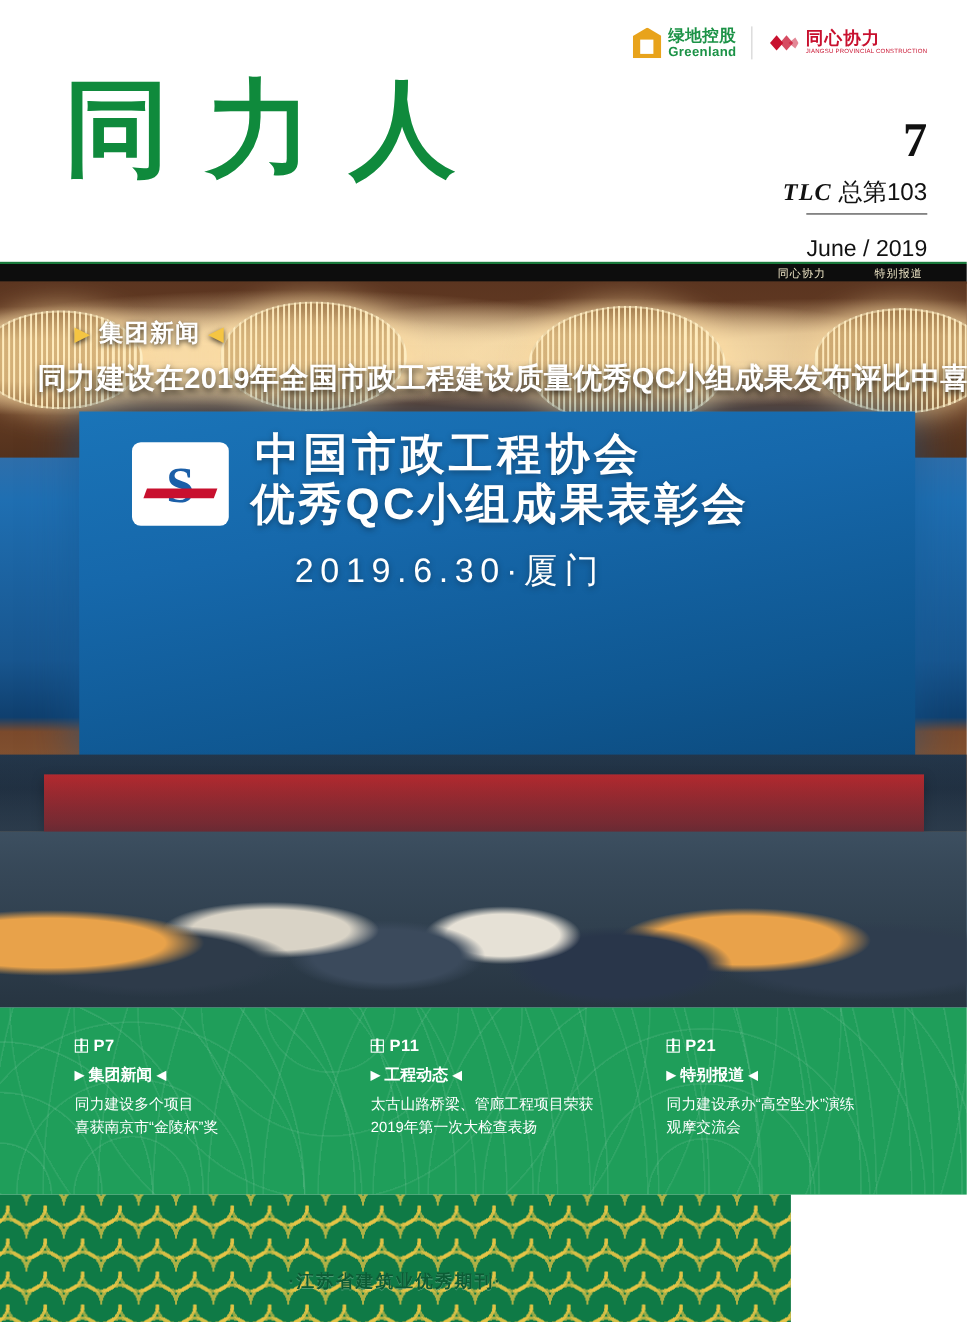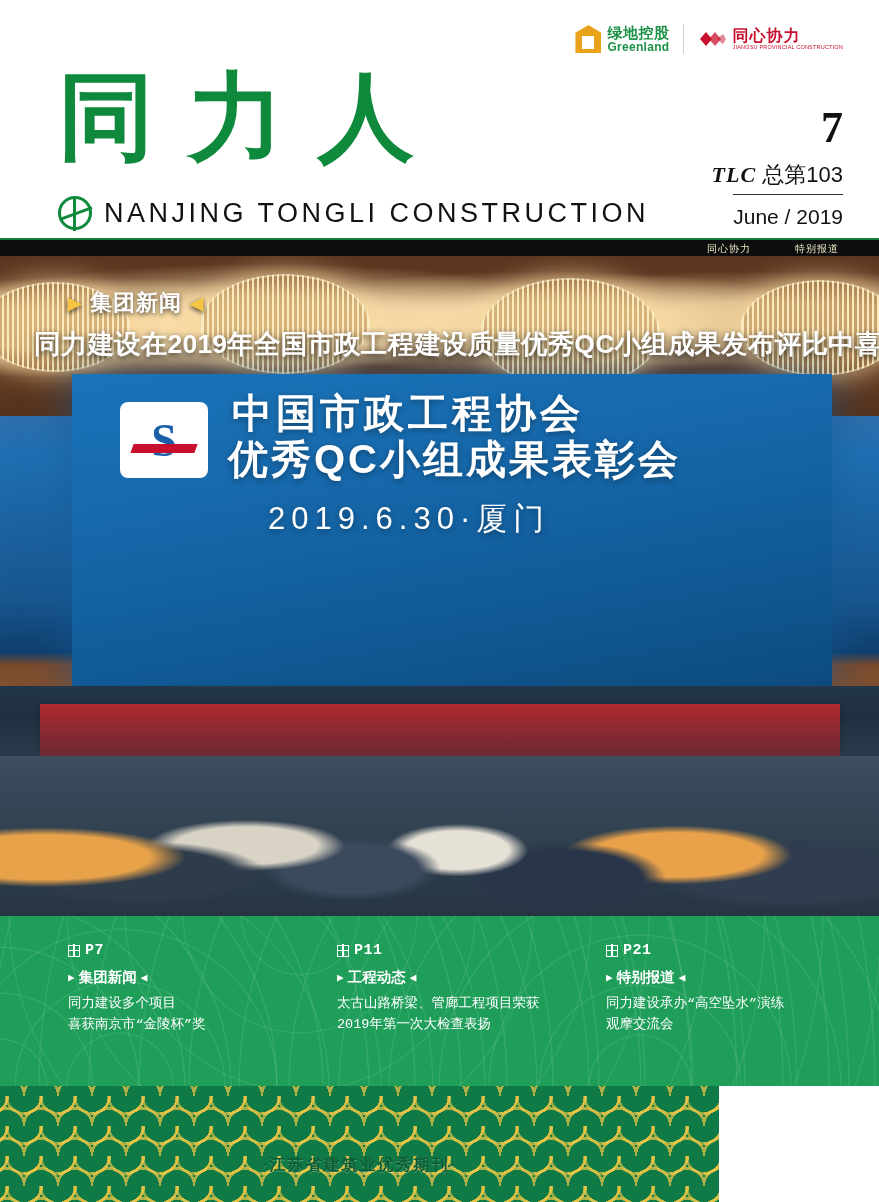--- a/index.html
+++ b/index.html
@@ -108,21 +108,21 @@
     font-size: 22px; color: #111; white-space: nowrap;
   }
   .issue-meta .tlc {
     font-family: "Liberation Serif", serif;
     font-style: italic; font-weight: bold; letter-spacing: 1px;
   }
   .issue-date {
     margin-top: 4px;
     font-size: 21px; color: #111;
     border-top: 1px solid #333;
-    padding-top: 10px; display: inline-block;
+    padding-top: 20px; display: inline-block;
   }
 
   
   .slogan-strip {
     position: absolute; top: 240px; left: 0;
     width: 879px; height: 18px;
     background: #0d0d0d;
     color: #f2e9c9;
     font-size: 10px;
     display: flex; align-items: center; justify-content: flex-end;
@@ -240,21 +240,21 @@
     content: "";
     position: absolute; inset: 0;
     background:
       repeating-radial-gradient(circle at 0 100%, rgba(255,255,255,.09) 0 1px, rgba(255,255,255,0) 2px 46px),
       repeating-radial-gradient(circle at 120px 100%, rgba(255,255,255,.08) 0 1px, rgba(255,255,255,0) 2px 52px),
       repeating-radial-gradient(circle at 300px 0, rgba(255,255,255,.07) 0 1px, rgba(255,255,255,0) 2px 58px),
       repeating-radial-gradient(circle at 640px 100%, rgba(255,255,255,.08) 0 1px, rgba(255,255,255,0) 2px 50px);
   }
   .teaser-cols {
     position: relative;
-    display: flex; padding: 26px 56px 0 68px; gap: 52px; font-family: Liberation Mono, monospace;
+    display: flex; padding: 26px 56px 0 68px; gap: 52px;
   }
   .teaser-col { width: 250px; color: #ffffff; }
   .t-page {
     font-size: 15px; font-weight: bold; letter-spacing: .5px;
     display: flex; align-items: center; gap: 5px;
   }
   .t-page .sq {
     display: inline-block; width: 12px; height: 12px;
     border: 1.5px solid #ffffff; position: relative;
   }
@@ -319,24 +319,20 @@
           <div class="jsg-cn">同心协力</div>
           <div class="jsg-en">JIANGSU PROVINCIAL CONSTRUCTION</div>
         </div>
       </div>
     </div>
 
     <div class="masthead">
       <div class="masthead-cn">同力人</div>
     </div>
 
-    <div class="brand-line">
-      <div class="brand-mark"></div>
-      <div class="brand-en">NANJING TONGLI CONSTRUCTION</div>
-    </div>
 
     <div class="issue-block">
       <div class="issue-no">7</div>
       <div class="issue-meta">
         <span class="tlc">TLC</span>
         <span>总第103</span>
       </div>
       <div class="issue-date">June / 2019</div>
     </div>
   </div>

